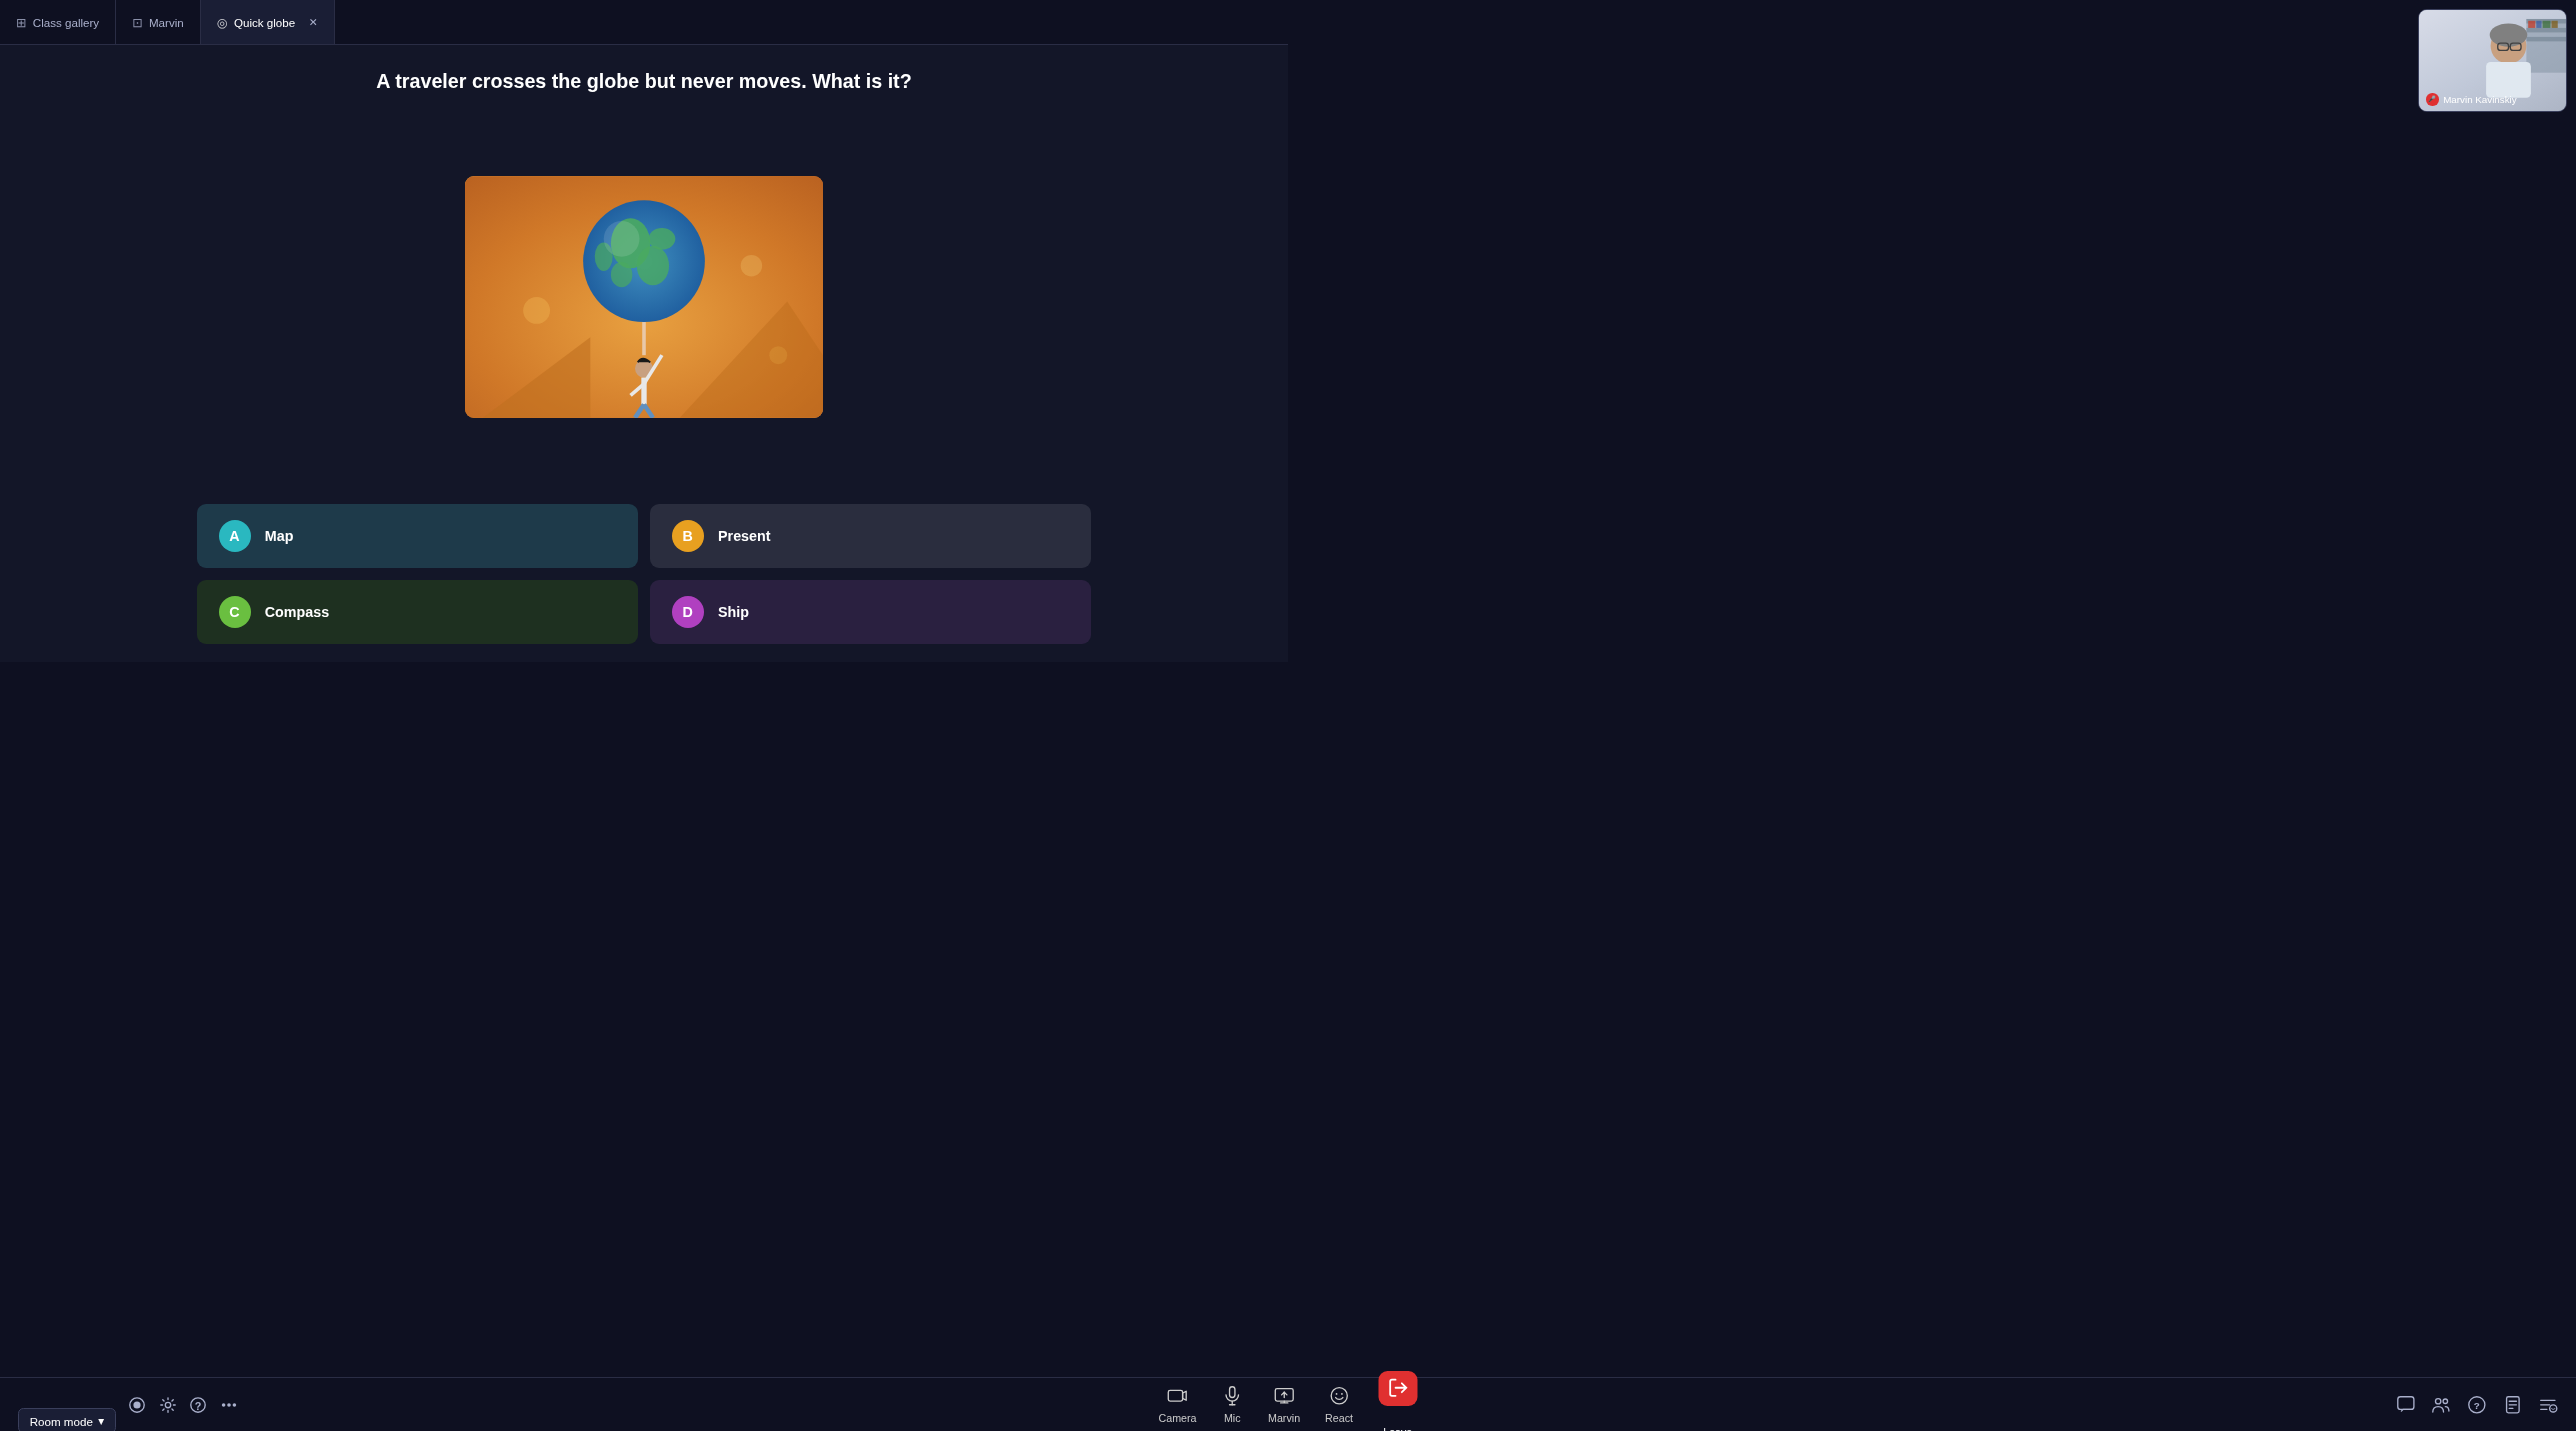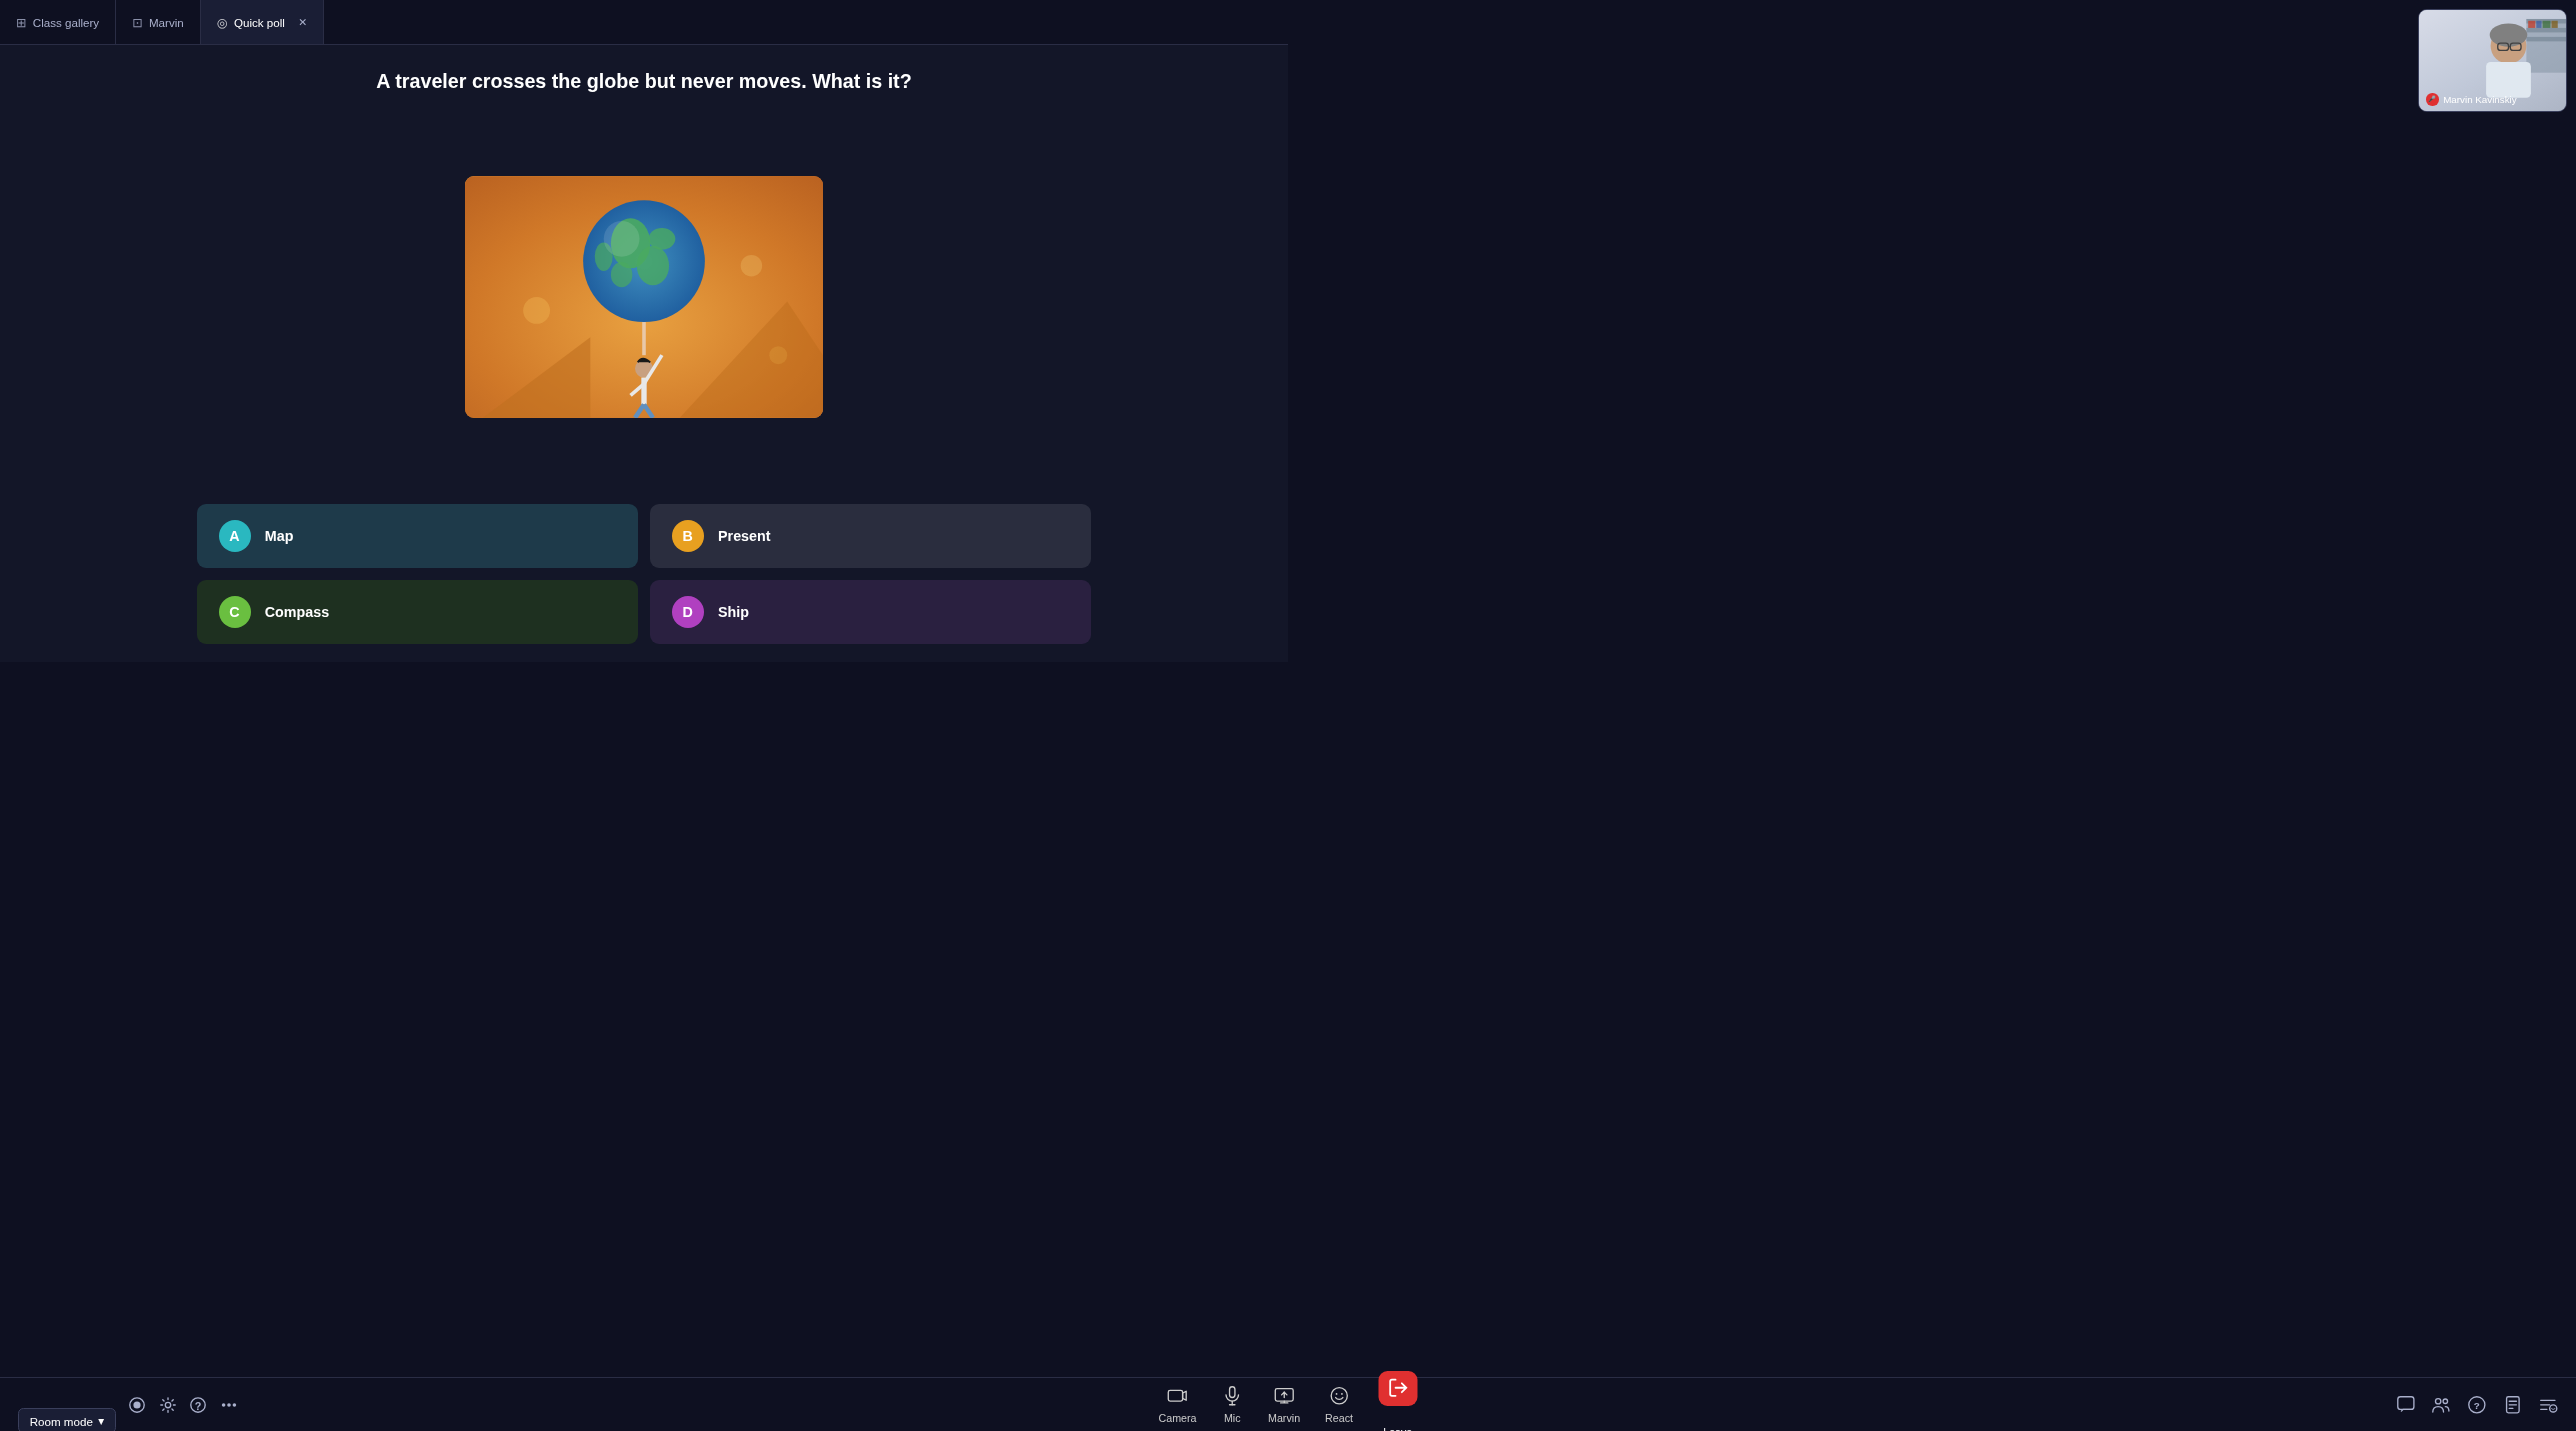--- a/index.html
+++ b/index.html
@@ -271,21 +271,21 @@
   <div class="tab">
     <span class="tab-icon">⊞</span>
     <span>Class gallery</span>
   </div>
   <div class="tab">
     <span class="tab-icon">⊡</span>
     <span>Marvin</span>
   </div>
   <div class="tab active">
     <span class="tab-icon">◎</span>
-    <span>Quick poll</span>
+    <span>Quick globe</span>
     <span class="tab-close">✕</span>
   </div>
 </div>
 
 <div class="main-content">
   <div class="question-title">A traveler crosses the globe but never moves. What is it?</div>
 
   <div class="quiz-image">
     <svg width="358" height="242" viewBox="0 0 400 270" xmlns="http://www.w3.org/2000/svg">
 

